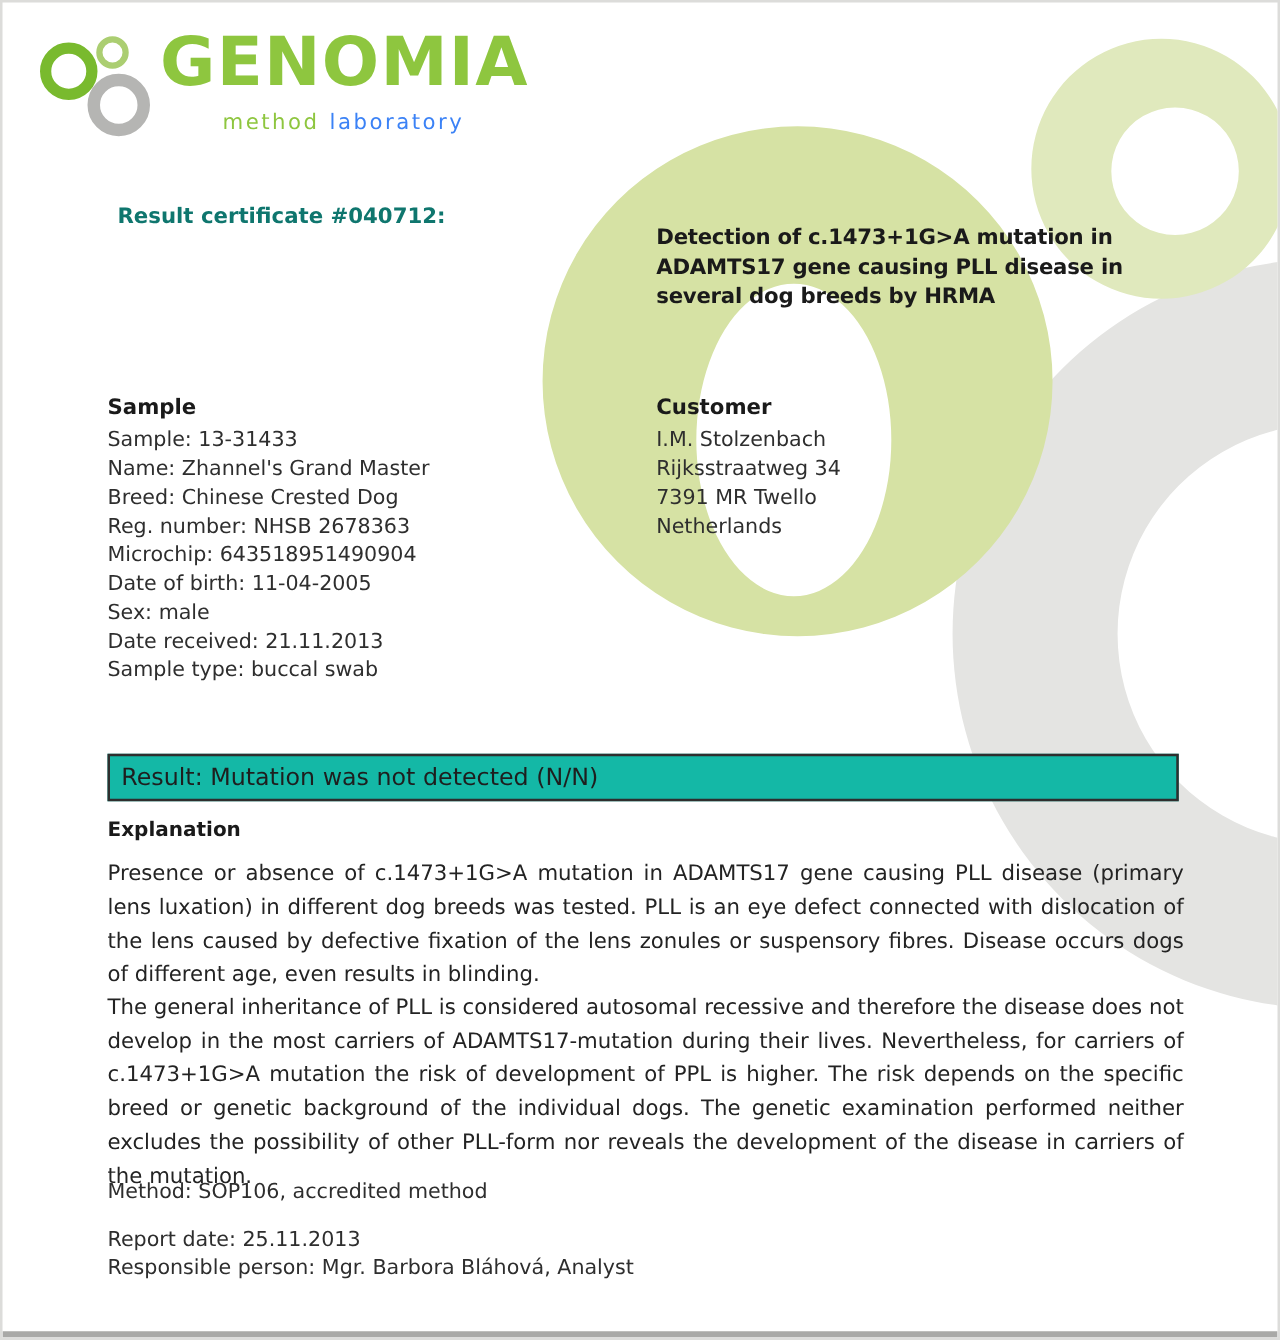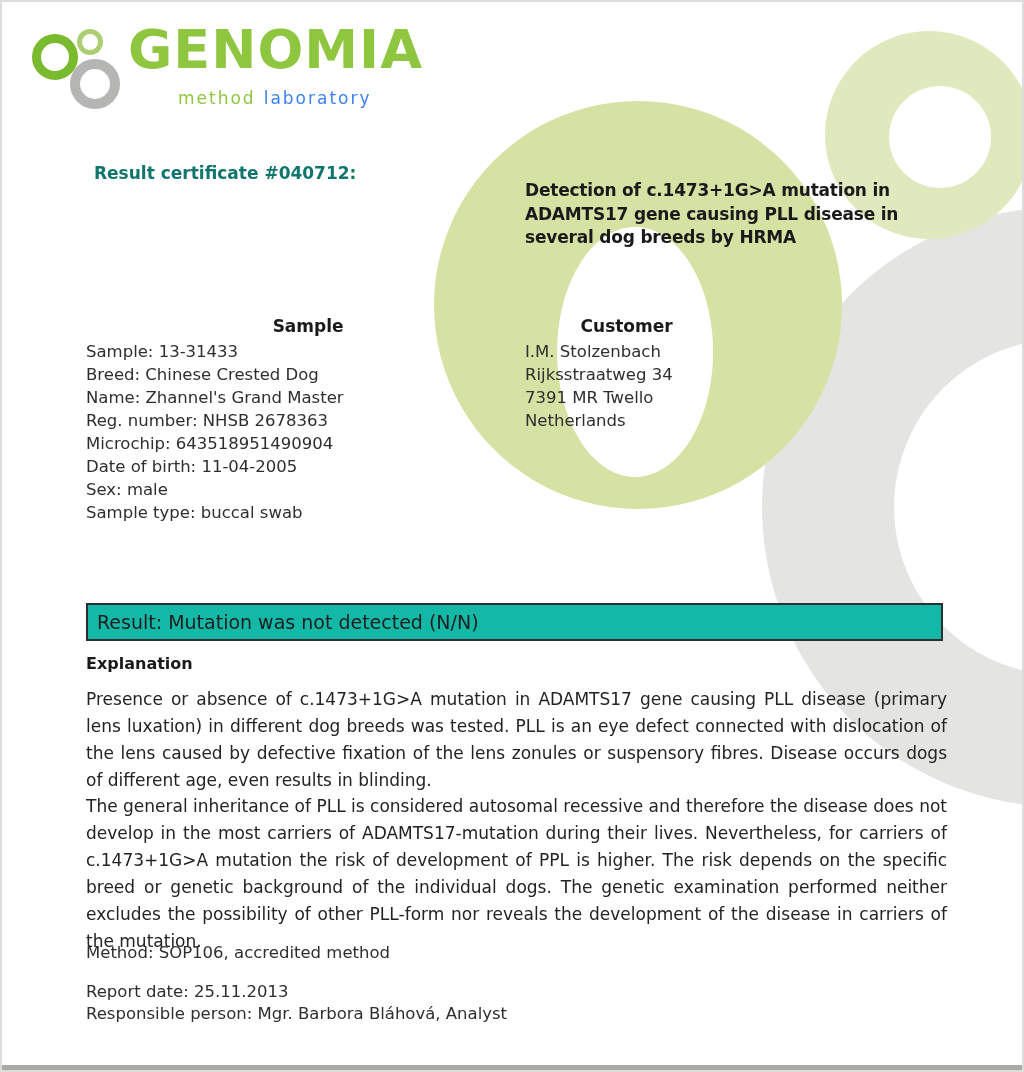--- a/index.html
+++ b/index.html
@@ -34,21 +34,21 @@
   .cert-heading {
     position: absolute; left: 92px; top: 161px;
     font-size: 17px; font-weight: bold; color: #0f766e;
   }
   .doc-title {
     position: absolute; left: 523px; top: 161px;
     font-size: 17px; font-weight: bold; color: #1a1a1a;
     line-height: 23.5px; letter-spacing: -0.2px; white-space: nowrap; margin-top: 16px;
   }
   .info-block { position: absolute; font-size: 16.5px; color: #2e2e2e; line-height: 23px; }
-  .info-block .h { font-size: 17px; font-weight: bold; color: #1a1a1a; margin-bottom: 2px; text-align: right; }
+  .info-block .h { font-size: 17px; font-weight: bold; color: #1a1a1a; margin-bottom: 2px; }
   .sample-block { left: 84px; top: 313px; }
   .customer-block { left: 523px; top: 313px; }
 
   .result-bar {
     position: absolute; left: 84px; top: 601px; width: 857px; height: 38px;
     box-sizing: border-box; background: #14b8a6; border: 2px solid #2e2e2e;
     display: flex; align-items: center; padding-left: 9px;
     font-size: 19px; color: #1e1e1e;
   }
   .expl-heading {
@@ -95,26 +95,27 @@
 
   <div class="doc-title">
     <div>Detection of c.1473+1G&gt;A mutation in</div>
     <div>ADAMTS17 gene causing PLL disease in</div>
     <div>several dog breeds by HRMA</div>
   </div>
 
   <div class="info-block sample-block">
     <div class="h">Sample</div>
     <div>Sample: 13-31433</div>
+    <div>Name: Zhannel's Grand Master</div>
     <div>Breed: Chinese Crested Dog</div>
-    <div>Name: Zhannel's Grand Master</div>
     <div>Reg. number: NHSB 2678363</div>
     <div>Microchip: 643518951490904</div>
     <div>Date of birth: 11-04-2005</div>
     <div>Sex: male</div>
+    <div>Date received: 21.11.2013</div>
     <div>Sample type: buccal swab</div>
   </div>
 
   <div class="info-block customer-block">
     <div class="h">Customer</div>
     <div>I.M. Stolzenbach</div>
     <div>Rijksstraatweg 34</div>
     <div>7391 MR Twello</div>
     <div>Netherlands</div>
   </div>

